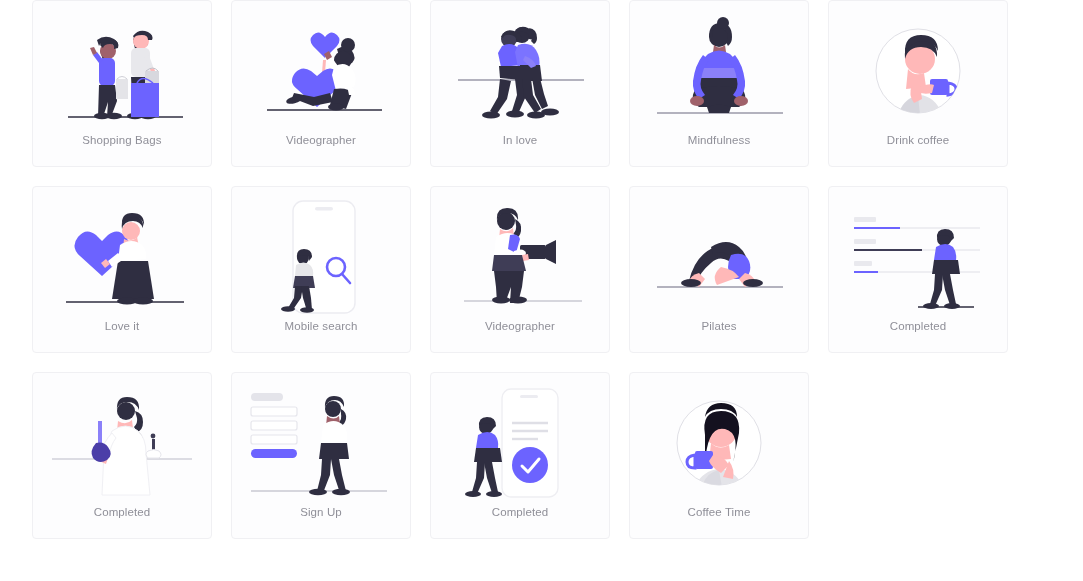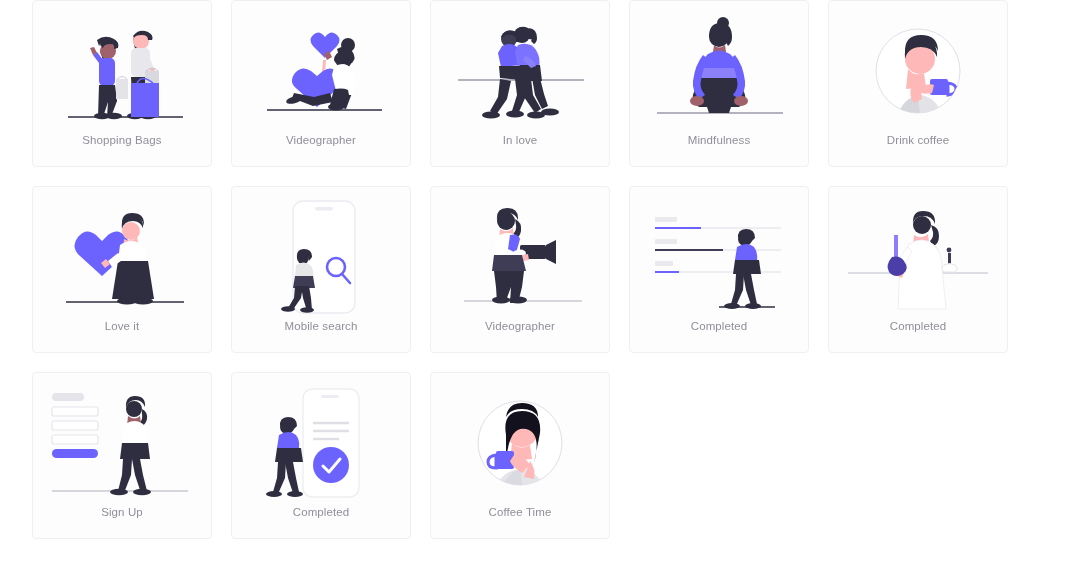--- a/index.html
+++ b/index.html
@@ -247,20 +247,36 @@
         <path d="M86 60 l6 -1 1 6 -6 1z" fill="#ffb8b8"></path>
         <path d="M58 60 h28 l4 16 -34 0z" fill="#3f3d56"></path>
         <path d="M58 76 h30 l-2 16 -4 16 -8 0 1 -16 -6 16 -8 0 -1 -16z" fill="#2f2e41"></path>
         <ellipse cx="65" cy="105" rx="9" ry="3.4" fill="#2f2e41"></ellipse>
         <ellipse cx="82" cy="105" rx="9" ry="3.4" fill="#2f2e41"></ellipse>
       </svg>
     </div>
     <div class="caption">Videographer</div>
   </div>
 
+  <div class="card">
+    <div class="art">
+      <svg viewBox="0 0 168 124" width="168" height="124">
+        <line x1="22" y1="92" x2="148" y2="92" stroke="#9a99a8" stroke-width="1.6"></line>
+        <path d="M54 86 q6-26 26-34 q12-4 20 4 l-6 10 q-10-6-18 2 q-12 10-14 20z" fill="#2f2e41"></path>
+        <path d="M76 52 q16-10 28 0 q10 8 8 22 l-12 4 q2-12-6-18 q-10-6-16 0z" fill="#2f2e41"></path>
+        <path d="M96 60 q14-4 18 6 q4 10 -4 18 l-14 0 q-6-12 0-24z" fill="#6c63ff"></path>
+        <path d="M110 78 q8 2 10 8 l-10 6 -6 -8z" fill="#ffb8b8"></path>
+        <path d="M64 78 q-8 2 -10 8 l10 6 6 -8z" fill="#ffb8b8"></path>
+        <ellipse cx="56" cy="88" rx="10" ry="4" fill="#2f2e41"></ellipse>
+        <ellipse cx="118" cy="88" rx="10" ry="4" fill="#2f2e41"></ellipse>
+        <path d="M86 72 q12 2 18 10 l-22 8 q-6-10 4-18z" fill="#ffb8b8"></path>
+      </svg>
+    </div>
+    <div class="caption">Pilates</div>
+  </div>
 
   <div class="card">
     <div class="art">
       <svg viewBox="0 0 168 124" width="168" height="124">
         <rect x="20" y="22" width="22" height="5" rx="1" fill="#e9e9ee"></rect>
         <line x1="20" y1="33" x2="146" y2="33" stroke="#eeeef2" stroke-width="2"></line>
         <line x1="20" y1="33" x2="66" y2="33" stroke="#6c63ff" stroke-width="2"></line>
         <rect x="20" y="44" width="22" height="5" rx="1" fill="#e9e9ee"></rect>
         <line x1="20" y1="55" x2="146" y2="55" stroke="#eeeef2" stroke-width="2"></line>
         <line x1="20" y1="55" x2="88" y2="55" stroke="#3f3d56" stroke-width="2"></line>

